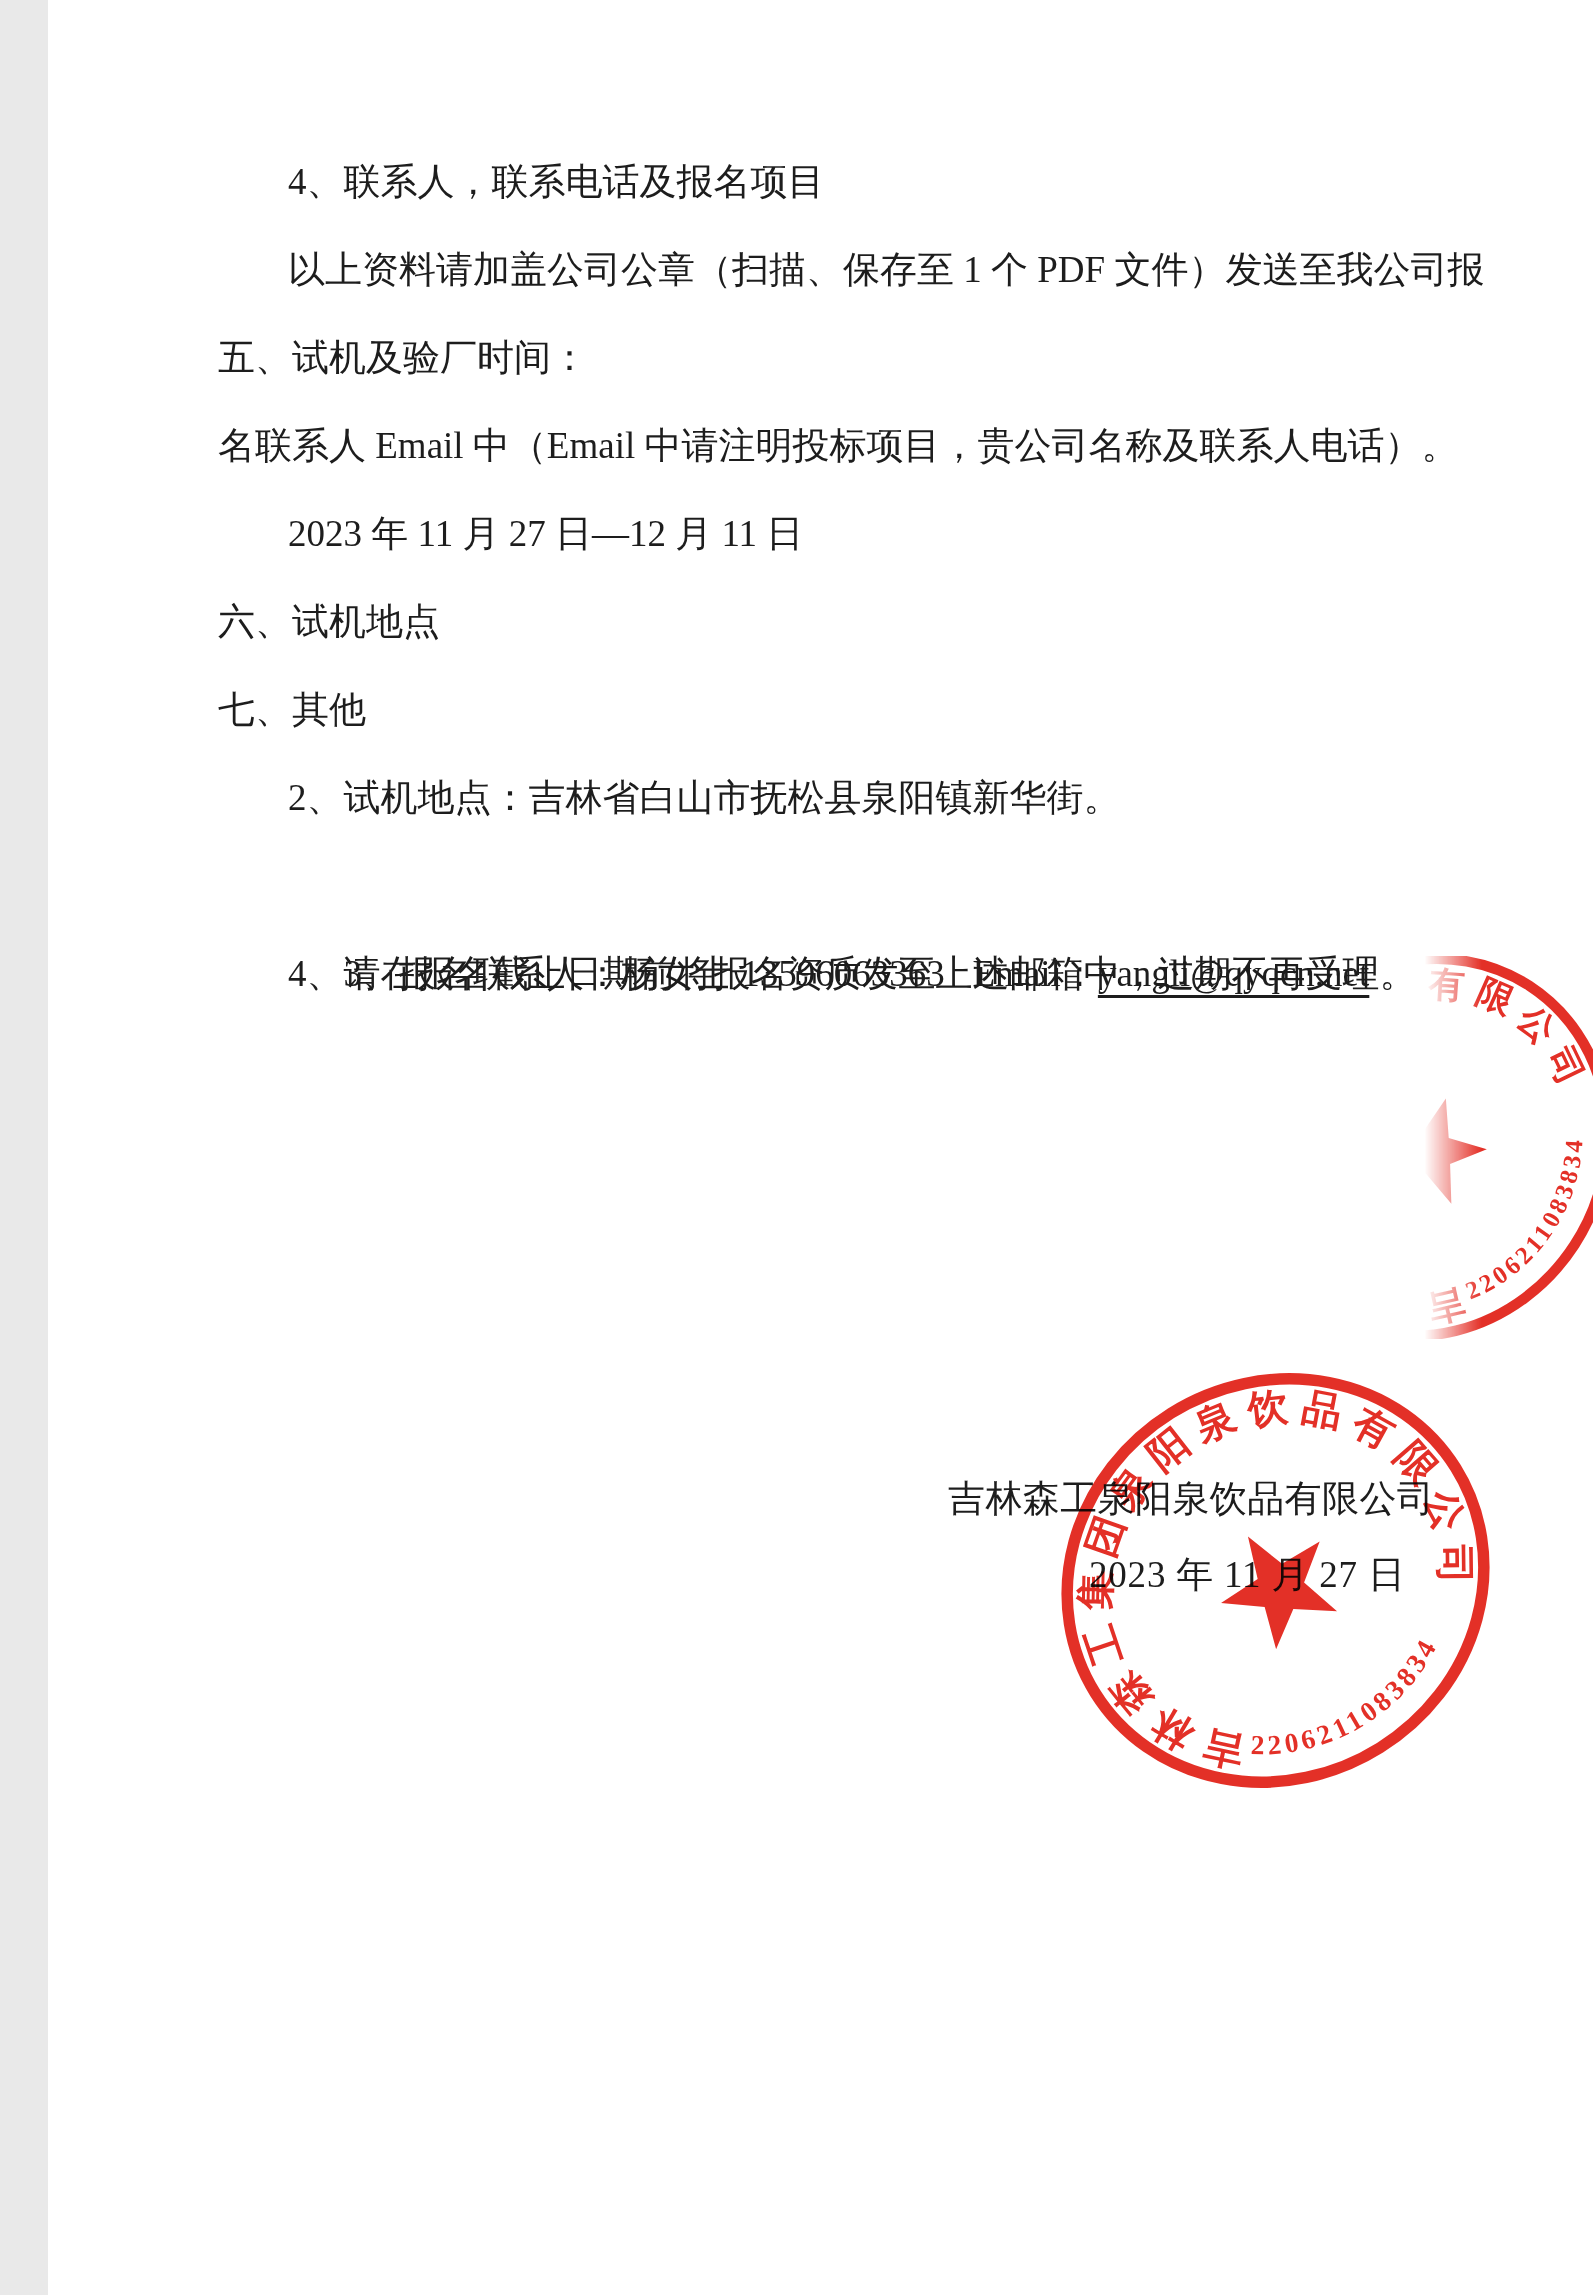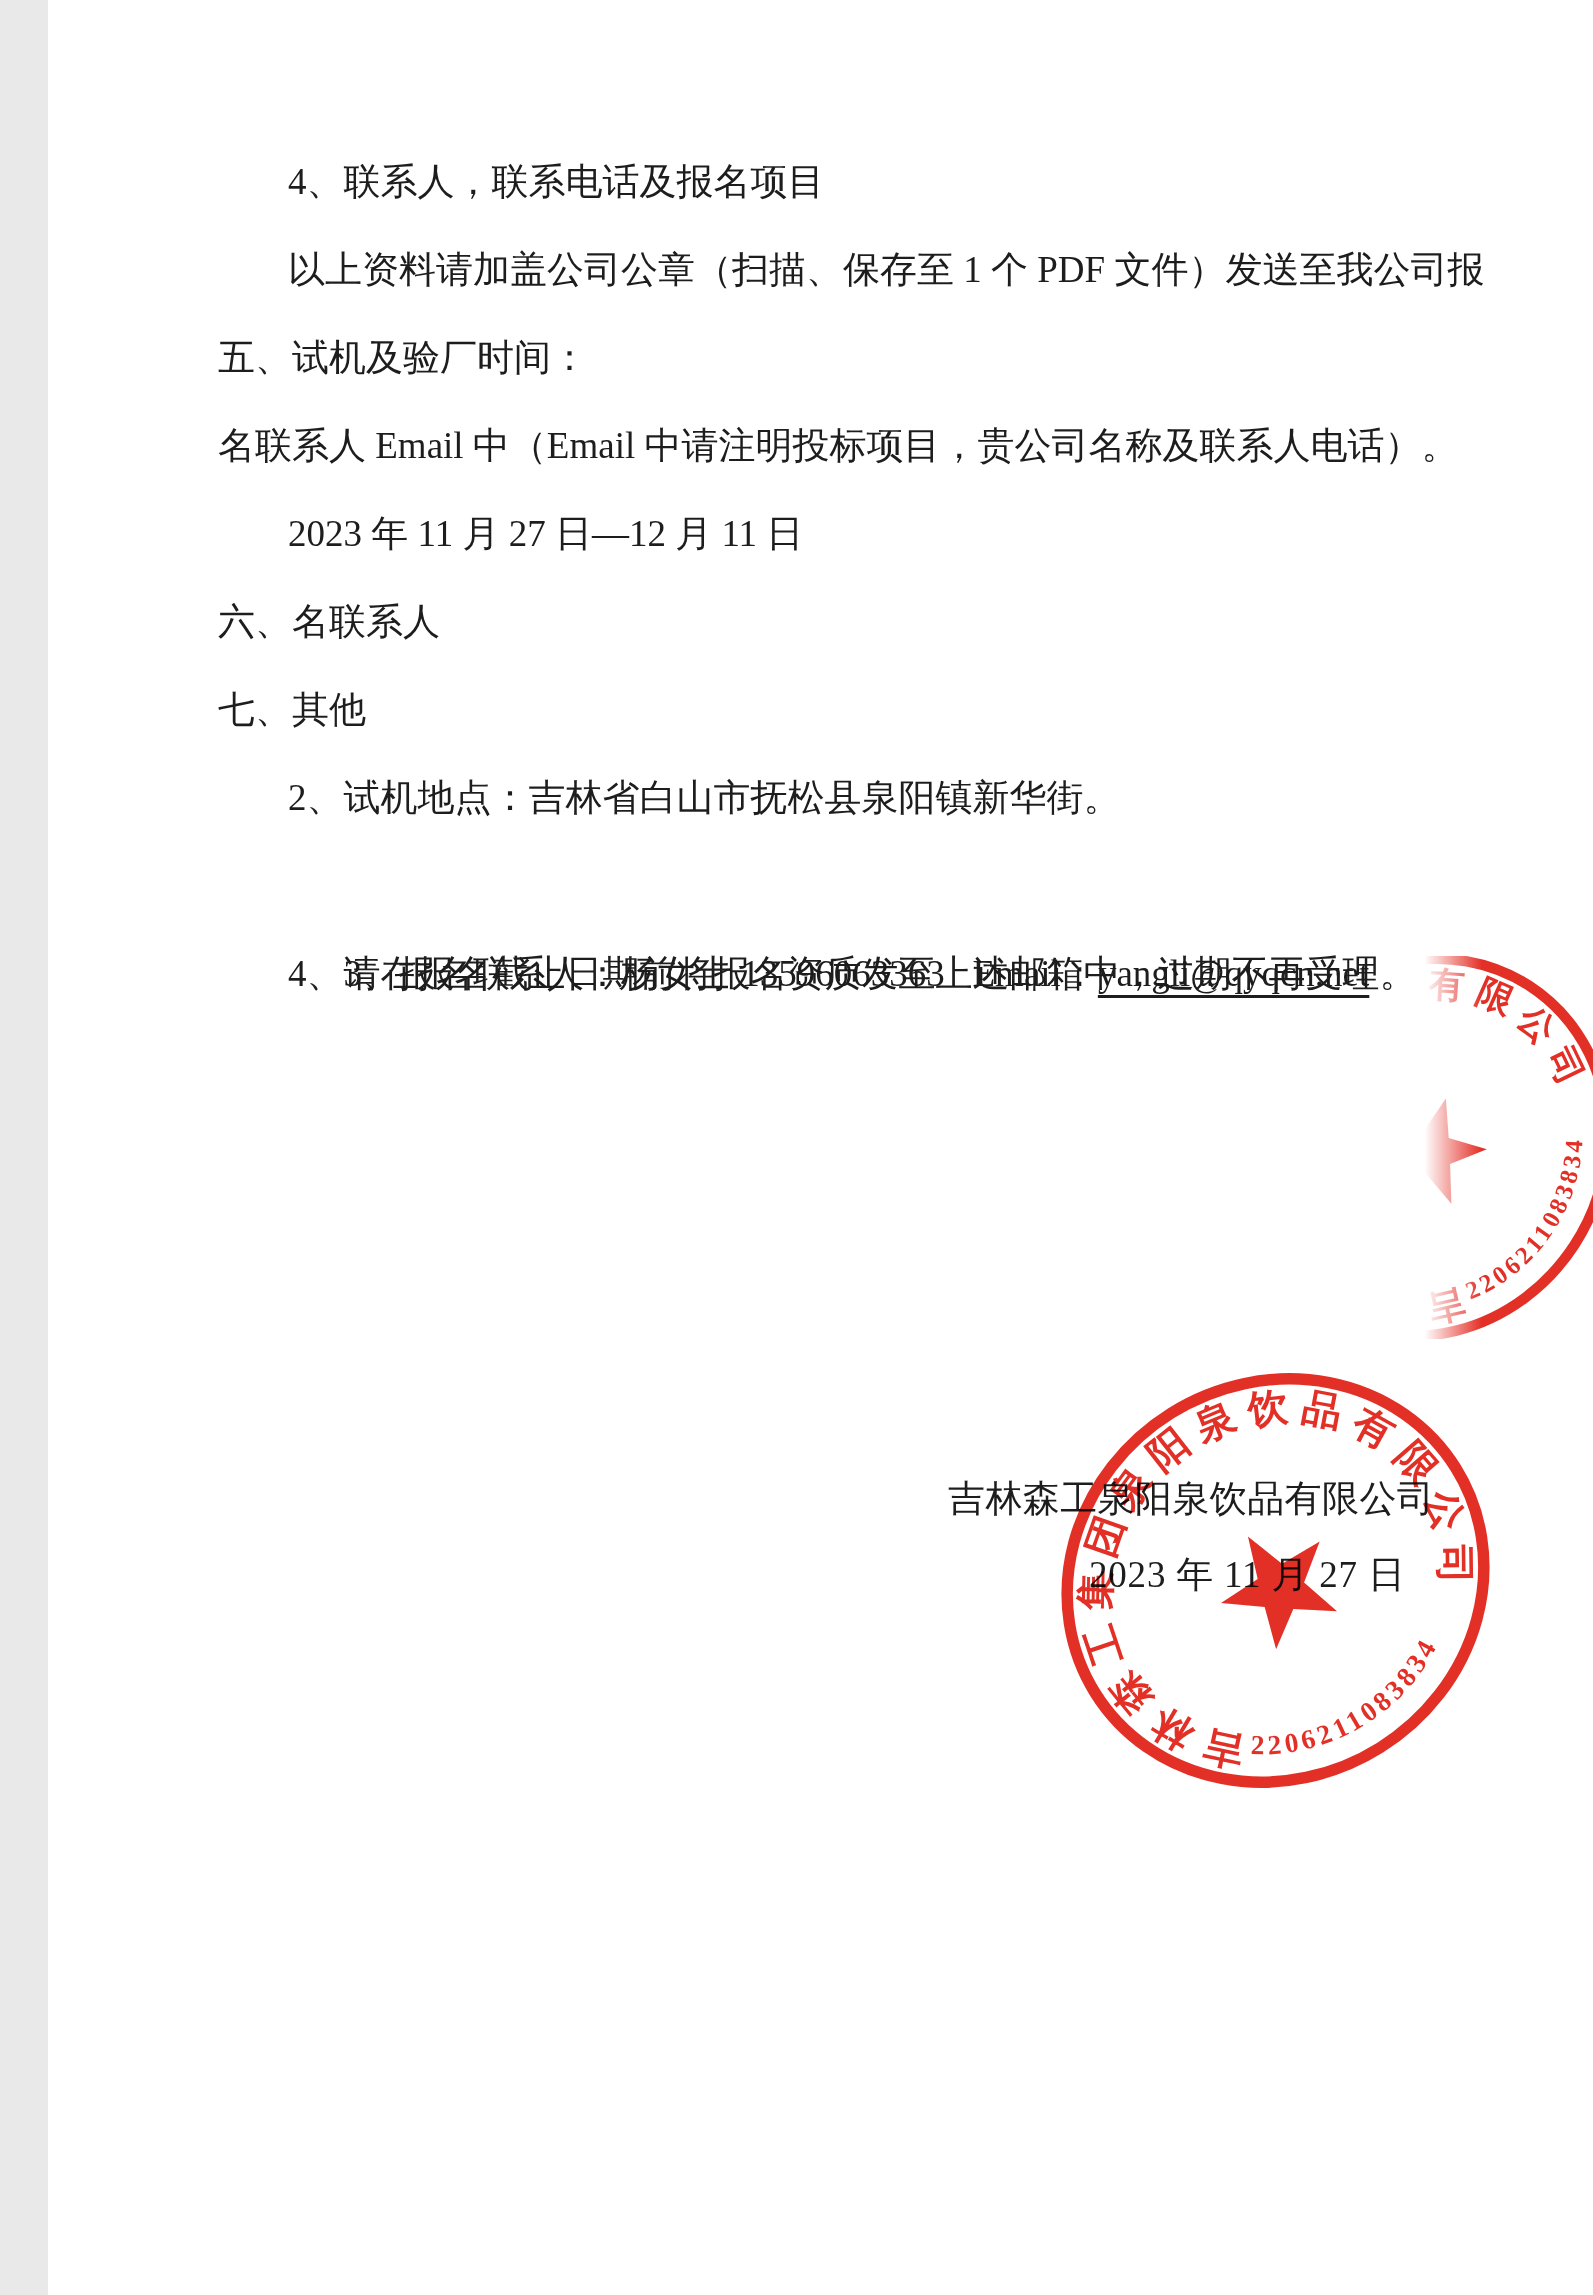--- a/index.html
+++ b/index.html
@@ -55,21 +55,21 @@
 <body>
 
 <div class="page">
 
   <main class="doc">
     <div class="ln indent">4、联系人，联系电话及报名项目</div>
     <div class="ln indent">以上资料请加盖公司公章（扫描、保存至 1 个 PDF 文件）发送至我公司报</div>
     <div class="ln">五、试机及验厂时间：</div>
     <div class="ln">名联系人 Email 中（Email 中请注明投标项目，贵公司名称及联系人电话）。</div>
     <div class="ln indent">2023 年 11 月 27 日—12 月 11 日</div>
-    <div class="ln">六、名联系人</div>
+    <div class="ln">六、试机地点</div>
     <div class="ln">七、其他</div>
     <div class="ln indent">2、试机地点：吉林省白山市抚松县泉阳镇新华街。</div>
     <div class="ln indent">
       <span>3、报名联系人：杨女士 13596063363   Email：</span><span class="u">yangli@qyqcn.net</span>
     </div>
     <div class="ln indent">4、请在报名截止日期前将报名资质发至上述邮箱中，过期不再受理。</div>
   </main>
 
   <div class="sig-company">吉林森工泉阳泉饮品有限公司</div>
   <div class="sig-date">2023 年 11 月 27 日</div>

